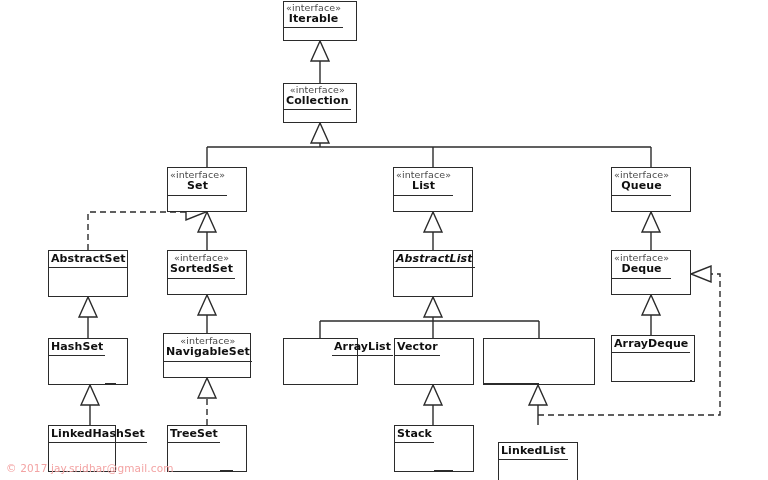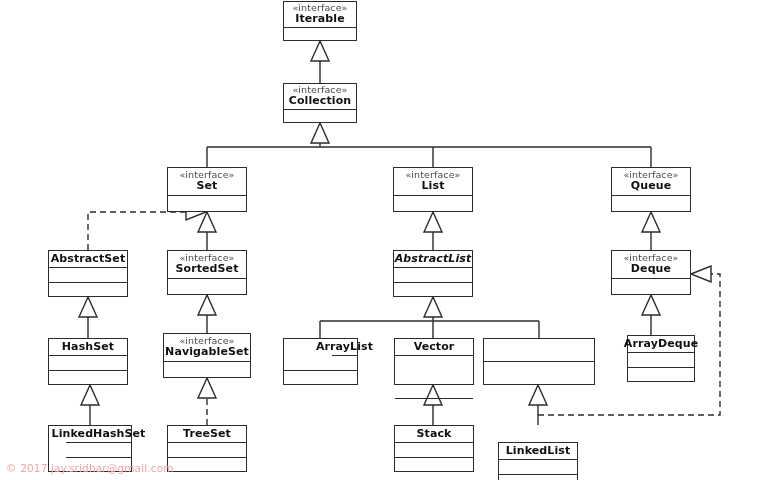--- a/index.html
+++ b/index.html
@@ -27,21 +27,21 @@
     width: 768px;
     height: 480px;
     pointer-events: none;
   }
   .uml-box {
     position: absolute;
     box-sizing: border-box;
     border: 1.4px solid #2b2b2b;
     background: #ffffff;
     display: flex;
-    flex-direction: column;
+    flex-direction: row;
     z-index: 5;
   }
   .uml-head {
     box-sizing: border-box;
     border-bottom: 1.4px solid #2b2b2b;
     display: flex;
     flex-direction: column;
     align-items: center;
     justify-content: center;
     line-height: 1.05;
@@ -265,28 +265,28 @@
         <div class="uml-head" style="height: 17px; flex: 0 0 17px;">
           <div class="cname">Vector</div>
         </div>
         <div class="compartment"></div>
         <div class="compartment last"></div>
       </div>
       <div class="uml-box" style="left: 483px; top: 338px; width: 112px; height: 47px;">
         <div class="compartment"></div>
         <div class="compartment last"></div>
       </div>
-      <div class="uml-box" style="left: 611px; top: 335px; width: 68px; height: 47px; margin-left: 16px;">
+      <div class="uml-box" style="left: 611px; top: 335px; width: 84px; height: 47px;">
         <div class="uml-head" style="height: 17px; flex: 0 0 17px;">
           <div class="cname">ArrayDeque</div>
         </div>
         <div class="compartment"></div>
         <div class="compartment last"></div>
       </div>
-      <div class="uml-box" style="left: 48px; top: 425px; width: 84px; height: 47px; padding-left: 17px;">
+      <div class="uml-box" style="left: 48px; top: 425px; width: 68px; height: 47px;">
         <div class="uml-head" style="height: 17px; flex: 0 0 17px;">
           <div class="cname">LinkedHashSet</div>
         </div>
         <div class="compartment"></div>
         <div class="compartment last"></div>
       </div>
       <div class="uml-box" style="left: 167px; top: 425px; width: 80px; height: 47px;">
         <div class="uml-head" style="height: 17px; flex: 0 0 17px;">
           <div class="cname">TreeSet</div>
         </div>

